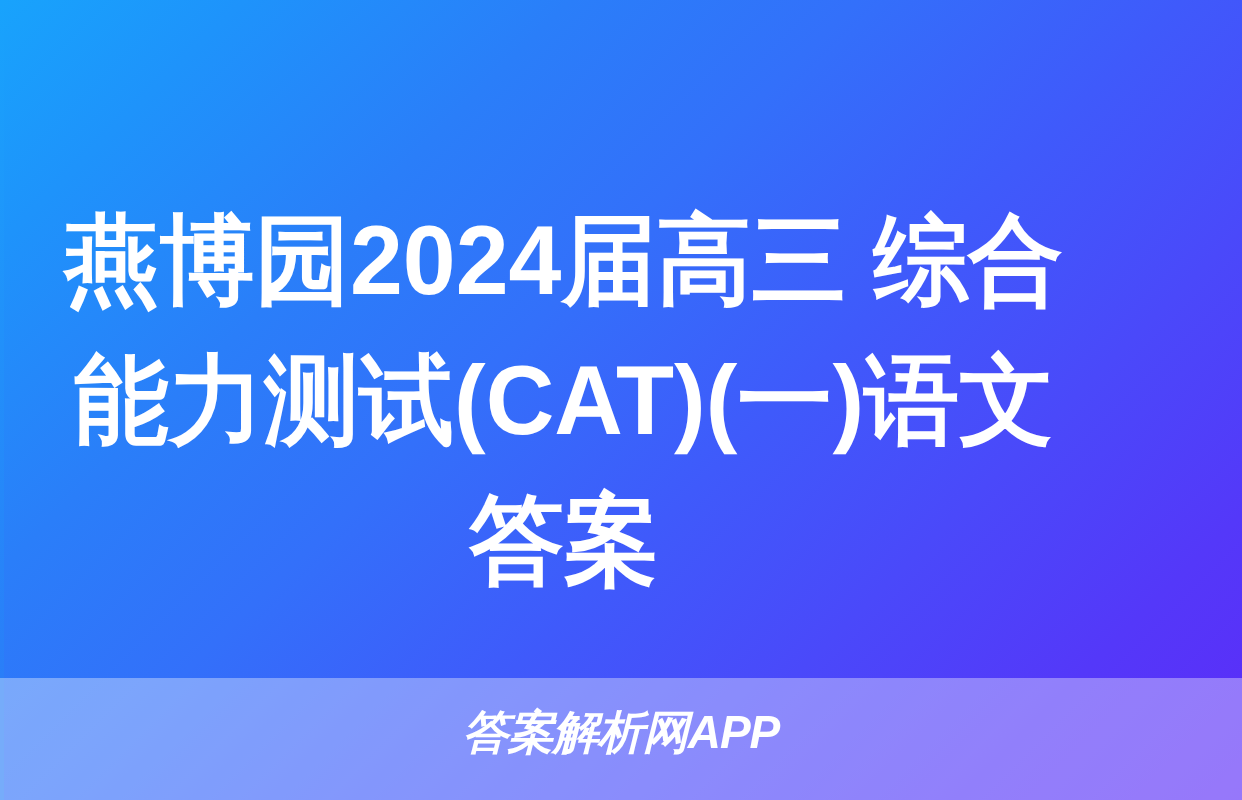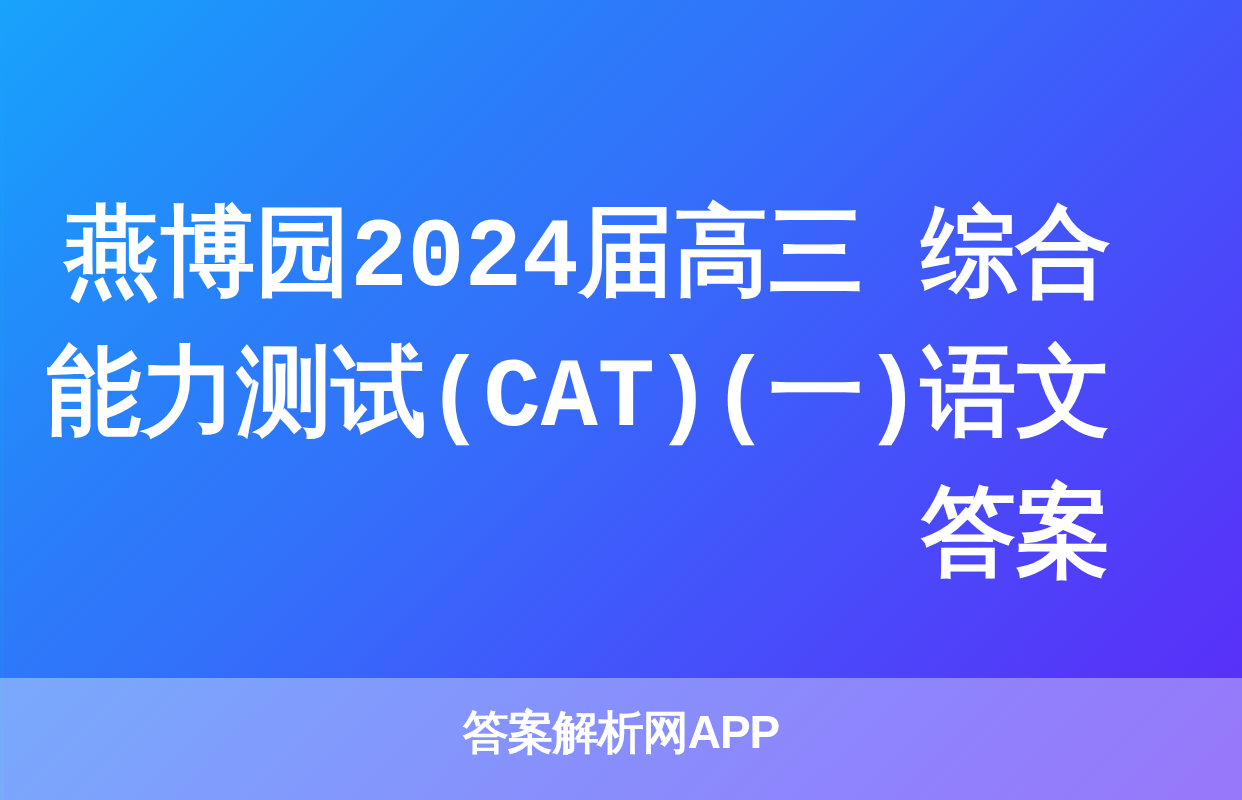--- a/index.html
+++ b/index.html
@@ -36,23 +36,22 @@
     height: 800px;
     background: linear-gradient(180deg, #18A3FC 0%, #2A7EF8 85%, #2A7EF8 100%);
     pointer-events: none;
   }
 
   #title-block {
     position: absolute;
     left: 0;
     top: 190px;
     width: 1128px;
-    text-align: right;
+    text-align: center;
     color: #ffffff;
-    font-family: Liberation Mono, monospace;
   }
 
   .title-line {
     display: block;
     font-size: 98px;
     line-height: 140px;
     font-weight: 700;
     letter-spacing: 0px;
     white-space: pre;
     font-stretch: condensed;
@@ -72,20 +71,21 @@
   #watermark {
     position: absolute;
     left: 0;
     top: 704px;
     width: 1242px;
     text-align: center;
     color: #ffffff;
     font-size: 46px;
     line-height: 56px;
     font-weight: 700;
+    font-style: italic;
     letter-spacing: -1px;
     white-space: pre;
   }
 </style>
 </head>
 <body>
 
 <div id="poster">
 
   <div id="edge-strip"></div>

